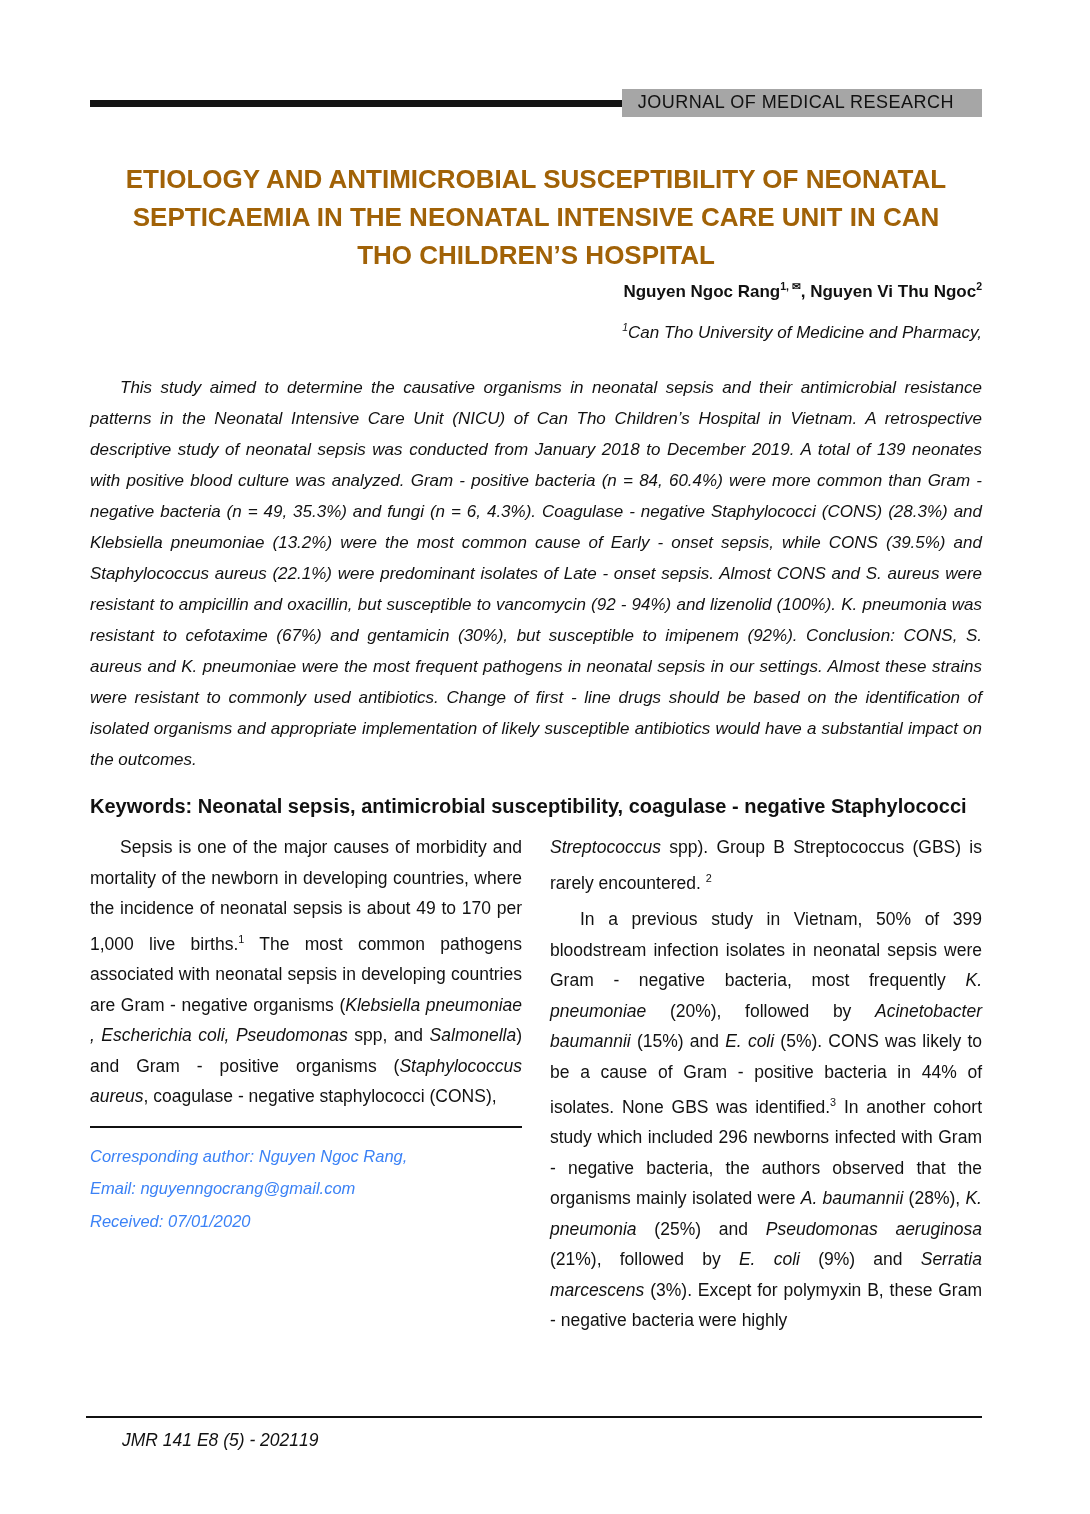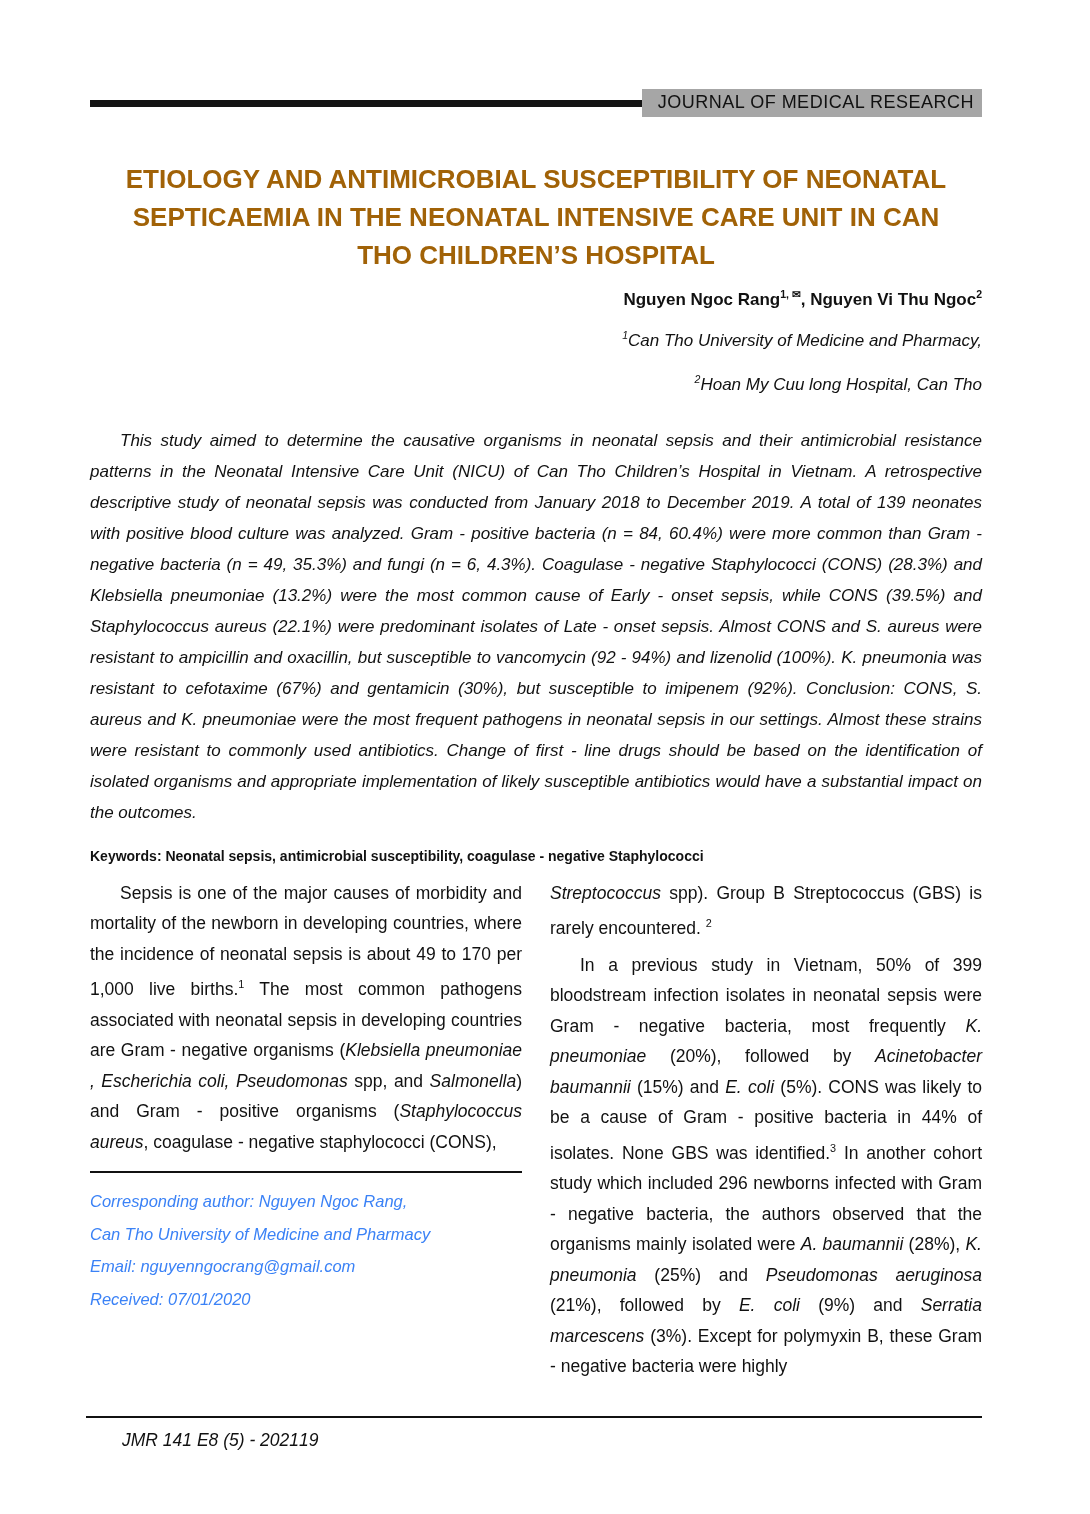--- a/index.html
+++ b/index.html
@@ -27,38 +27,38 @@
   .masthead-rule {
     flex: 1;
     height: 7px;
     background: #141414;
   }
   .journal-box {
     background: #a6a6a6;
     color: #111111;
     font-size: 18px;
     letter-spacing: 0.5px;
-    padding: 3px 8px 4px 16px;
+    padding: 3px 28px 4px 16px;
     white-space: nowrap;
   }
   
   .article-title {
     margin: 42px auto 6px auto;
     max-width: 850px;
     text-align: center;
     font-size: 26px;
     line-height: 38px;
     font-weight: bold;
     color: #a16207;
   }
   .author-line {
     text-align: right;
     font-weight: bold;
     font-size: 17px;
-    margin-top: 14px;
+    margin-top: 6px;
     color: #111111;
   }
   .affiliation {
     text-align: right;
     font-style: italic;
     font-size: 17px;
     line-height: 28px;
     margin-top: 11px;
     color: #111111;
   }
@@ -69,21 +69,21 @@
     font-style: italic;
     font-size: 17px;
     line-height: 31px;
     text-align: justify;
     text-indent: 30px;
     color: #111111;
   }
   .keywords {
     margin: 20px 0 0 0;
     font-weight: bold;
-    font-size: 14px;
+    font-size: 20px;
     color: #111111;
   }
   
   .section-heading {
     margin: 34px 0 0 0;
     font-size: 22px;
     font-weight: bold;
     color: #111111;
   }
   .columns {
@@ -149,36 +149,34 @@
   <header class="masthead">
     <div class="masthead-rule"></div>
     <div class="journal-box">JOURNAL OF MEDICAL RESEARCH</div>
   </header>
 
   <h1 class="article-title">ETIOLOGY AND ANTIMICROBIAL SUSCEPTIBILITY OF NEONATAL SEPTICAEMIA IN THE NEONATAL INTENSIVE CARE UNIT IN CAN THO CHILDREN’S HOSPITAL</h1>
 
   <div class="author-line"><span>Nguyen Ngoc Rang</span><sup>1, ✉</sup><span>, Nguyen Vi Thu Ngoc</span><sup>2</sup></div>
 
   <div class="affiliation"><sup>1</sup><span>Can Tho University of Medicine and Pharmacy,</span></div>
-  <div class="affiliation"><sup>2</sup><span>Hoan My Cuu long Hospital, Can Tho</span></div>
 
   <p class="abstract">This study aimed to determine the causative organisms in neonatal sepsis and their antimicrobial resistance patterns in the Neonatal Intensive Care Unit (NICU) of Can Tho Children’s Hospital in Vietnam. A retrospective descriptive study of neonatal sepsis was conducted from January 2018 to December 2019. A total of 139 neonates with positive blood culture was analyzed. Gram - positive bacteria (n = 84, 60.4%) were more common than Gram - negative bacteria (n = 49, 35.3%) and fungi (n = 6, 4.3%). Coagulase - negative Staphylococci (CONS) (28.3%) and Klebsiella pneumoniae (13.2%) were the most common cause of Early - onset sepsis, while CONS (39.5%) and Staphylococcus aureus (22.1%) were predominant isolates of Late - onset sepsis. Almost CONS and S. aureus were resistant to ampicillin and oxacillin, but susceptible to vancomycin (92 - 94%) and lizenolid (100%). K. pneumonia was resistant to cefotaxime (67%) and gentamicin (30%), but susceptible to imipenem (92%). Conclusion: CONS, S. aureus and K. pneumoniae were the most frequent pathogens in neonatal sepsis in our settings. Almost these strains were resistant to commonly used antibiotics. Change of first - line drugs should be based on the identification of isolated organisms and appropriate implementation of likely susceptible antibiotics would have a substantial impact on the outcomes.</p>
 
   <p class="keywords">Keywords: Neonatal sepsis, antimicrobial susceptibility, coagulase - negative Staphylococci</p>
 
 
   <div class="columns">
 
     <div class="col">
       <p class="body-para indent"><span>Sepsis is one of the major causes of morbidity and mortality of the newborn in developing countries, where the incidence of neonatal sepsis is about 49 to 170 per 1,000 live births.</span><sup>1</sup><span> The most common pathogens associated with neonatal sepsis in developing countries are Gram - negative organisms (</span><span style="font-style: italic;">Klebsiella pneumoniae , Escherichia coli, Pseudomonas</span><span> spp, and </span><span style="font-style: italic;">Salmonella</span><span>) and Gram - positive organisms (</span><span style="font-style: italic;">Staphylococcus aureus</span><span>, coagulase - negative staphylococci (CONS),</span></p>
 
       <div class="footnote">
         <div class="footnote-rule"></div>
         <p class="footnote-line">Corresponding author: Nguyen Ngoc Rang,</p>
-        <p class="footnote-line">Can Tho University of Medicine and Pharmacy</p>
         <p class="footnote-line">Email: nguyenngocrang@gmail.com</p>
         <p class="footnote-line">Received: 07/01/2020</p>
       </div>
     </div>
 
     <div class="col">
       <p class="body-para"><span style="font-style: italic;">Streptococcus</span><span> spp). Group B Streptococcus (GBS) is rarely encountered. </span><sup>2</sup></p>
       <p class="body-para indent"><span>In a previous study in Vietnam, 50% of 399 bloodstream infection isolates in neonatal sepsis were Gram - negative bacteria, most frequently </span><span style="font-style: italic;">K. pneumoniae</span><span> (20%), followed by </span><span style="font-style: italic;">Acinetobacter baumannii</span><span> (15%) and </span><span style="font-style: italic;">E. coli</span><span> (5%). CONS was likely to be a cause of Gram - positive bacteria in 44% of isolates. None GBS was identified.</span><sup>3</sup><span> In another cohort study which included 296 newborns infected with Gram - negative bacteria, the authors observed that the organisms mainly isolated were </span><span style="font-style: italic;">A. baumannii</span><span> (28%), </span><span style="font-style: italic;">K. pneumonia</span><span> (25%) and </span><span style="font-style: italic;">Pseudomonas aeruginosa</span><span> (21%), followed by </span><span style="font-style: italic;">E. coli</span><span> (9%) and </span><span style="font-style: italic;">Serratia marcescens</span><span> (3%). Except for polymyxin B, these Gram - negative bacteria were highly</span></p>
     </div>
 

